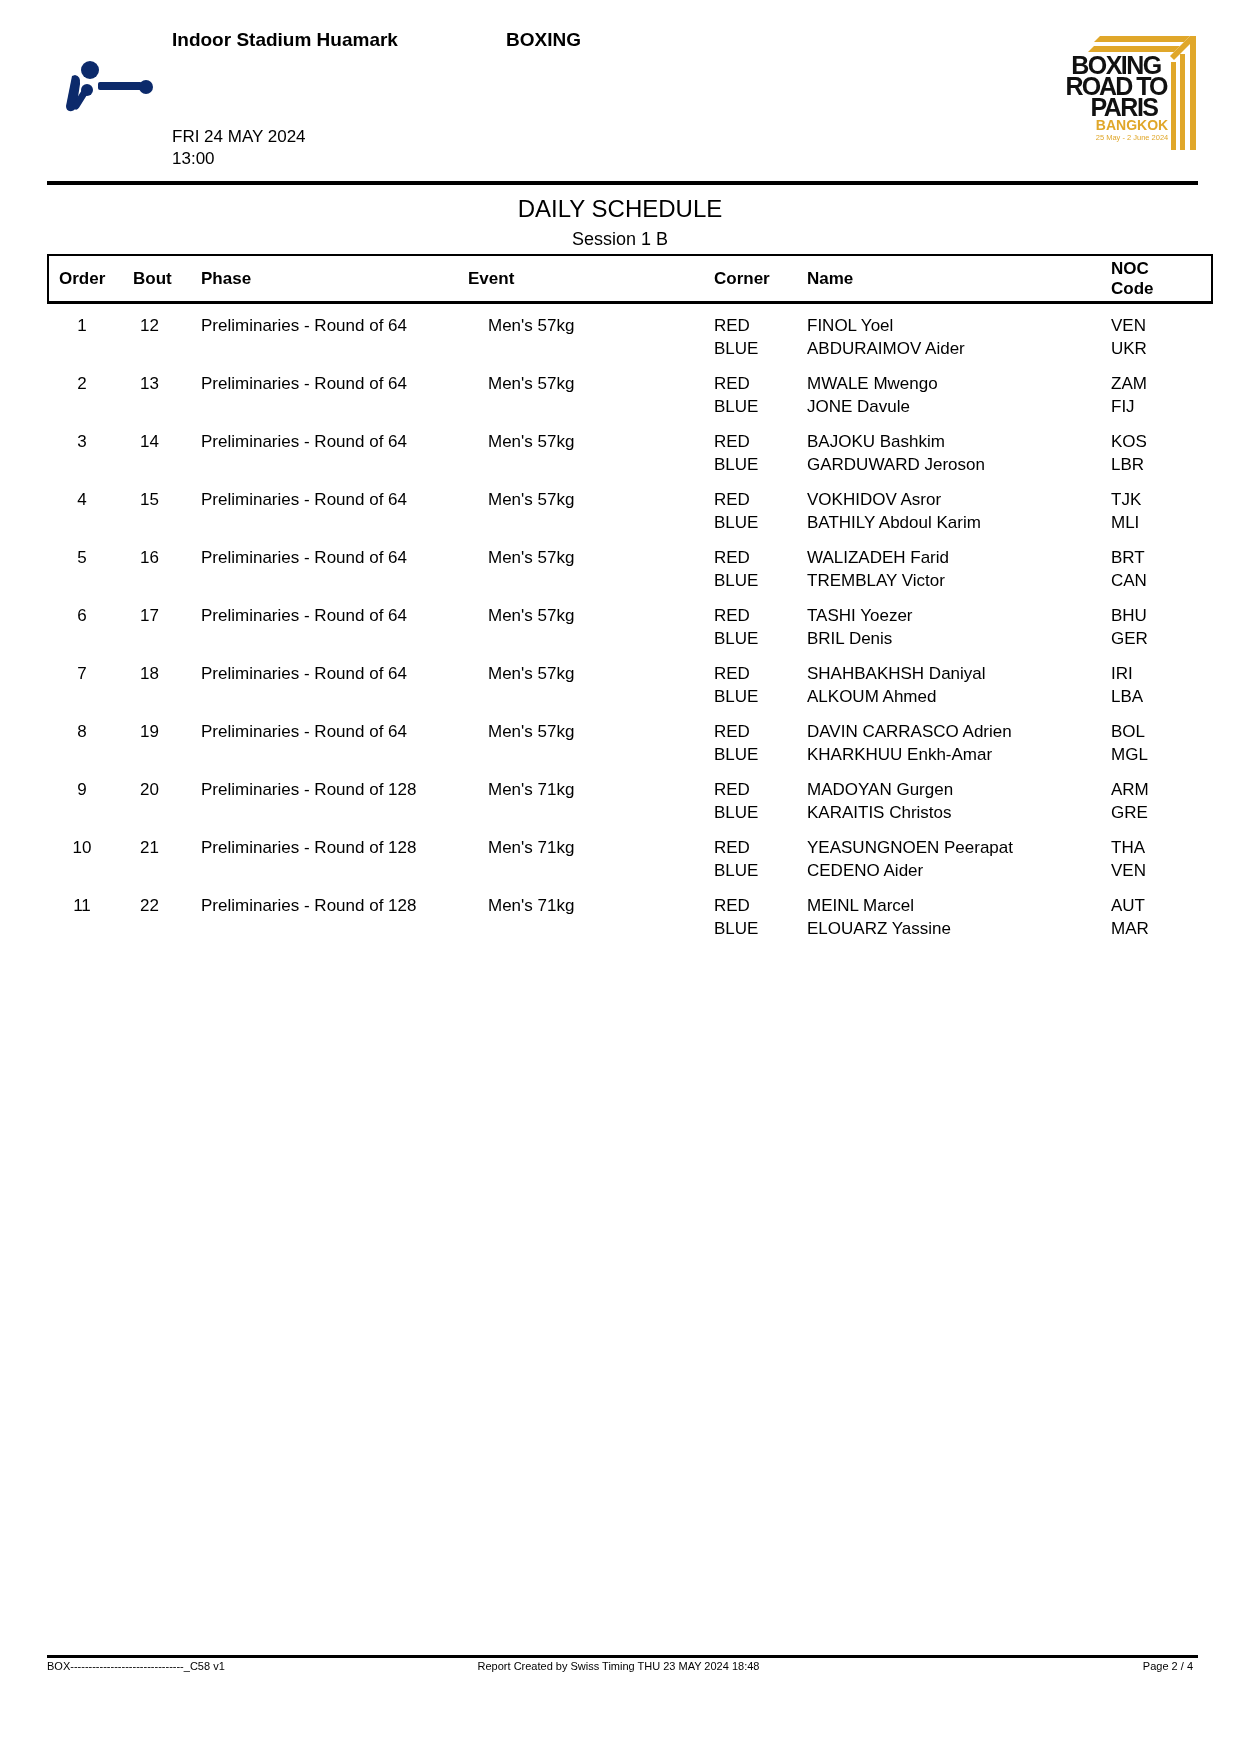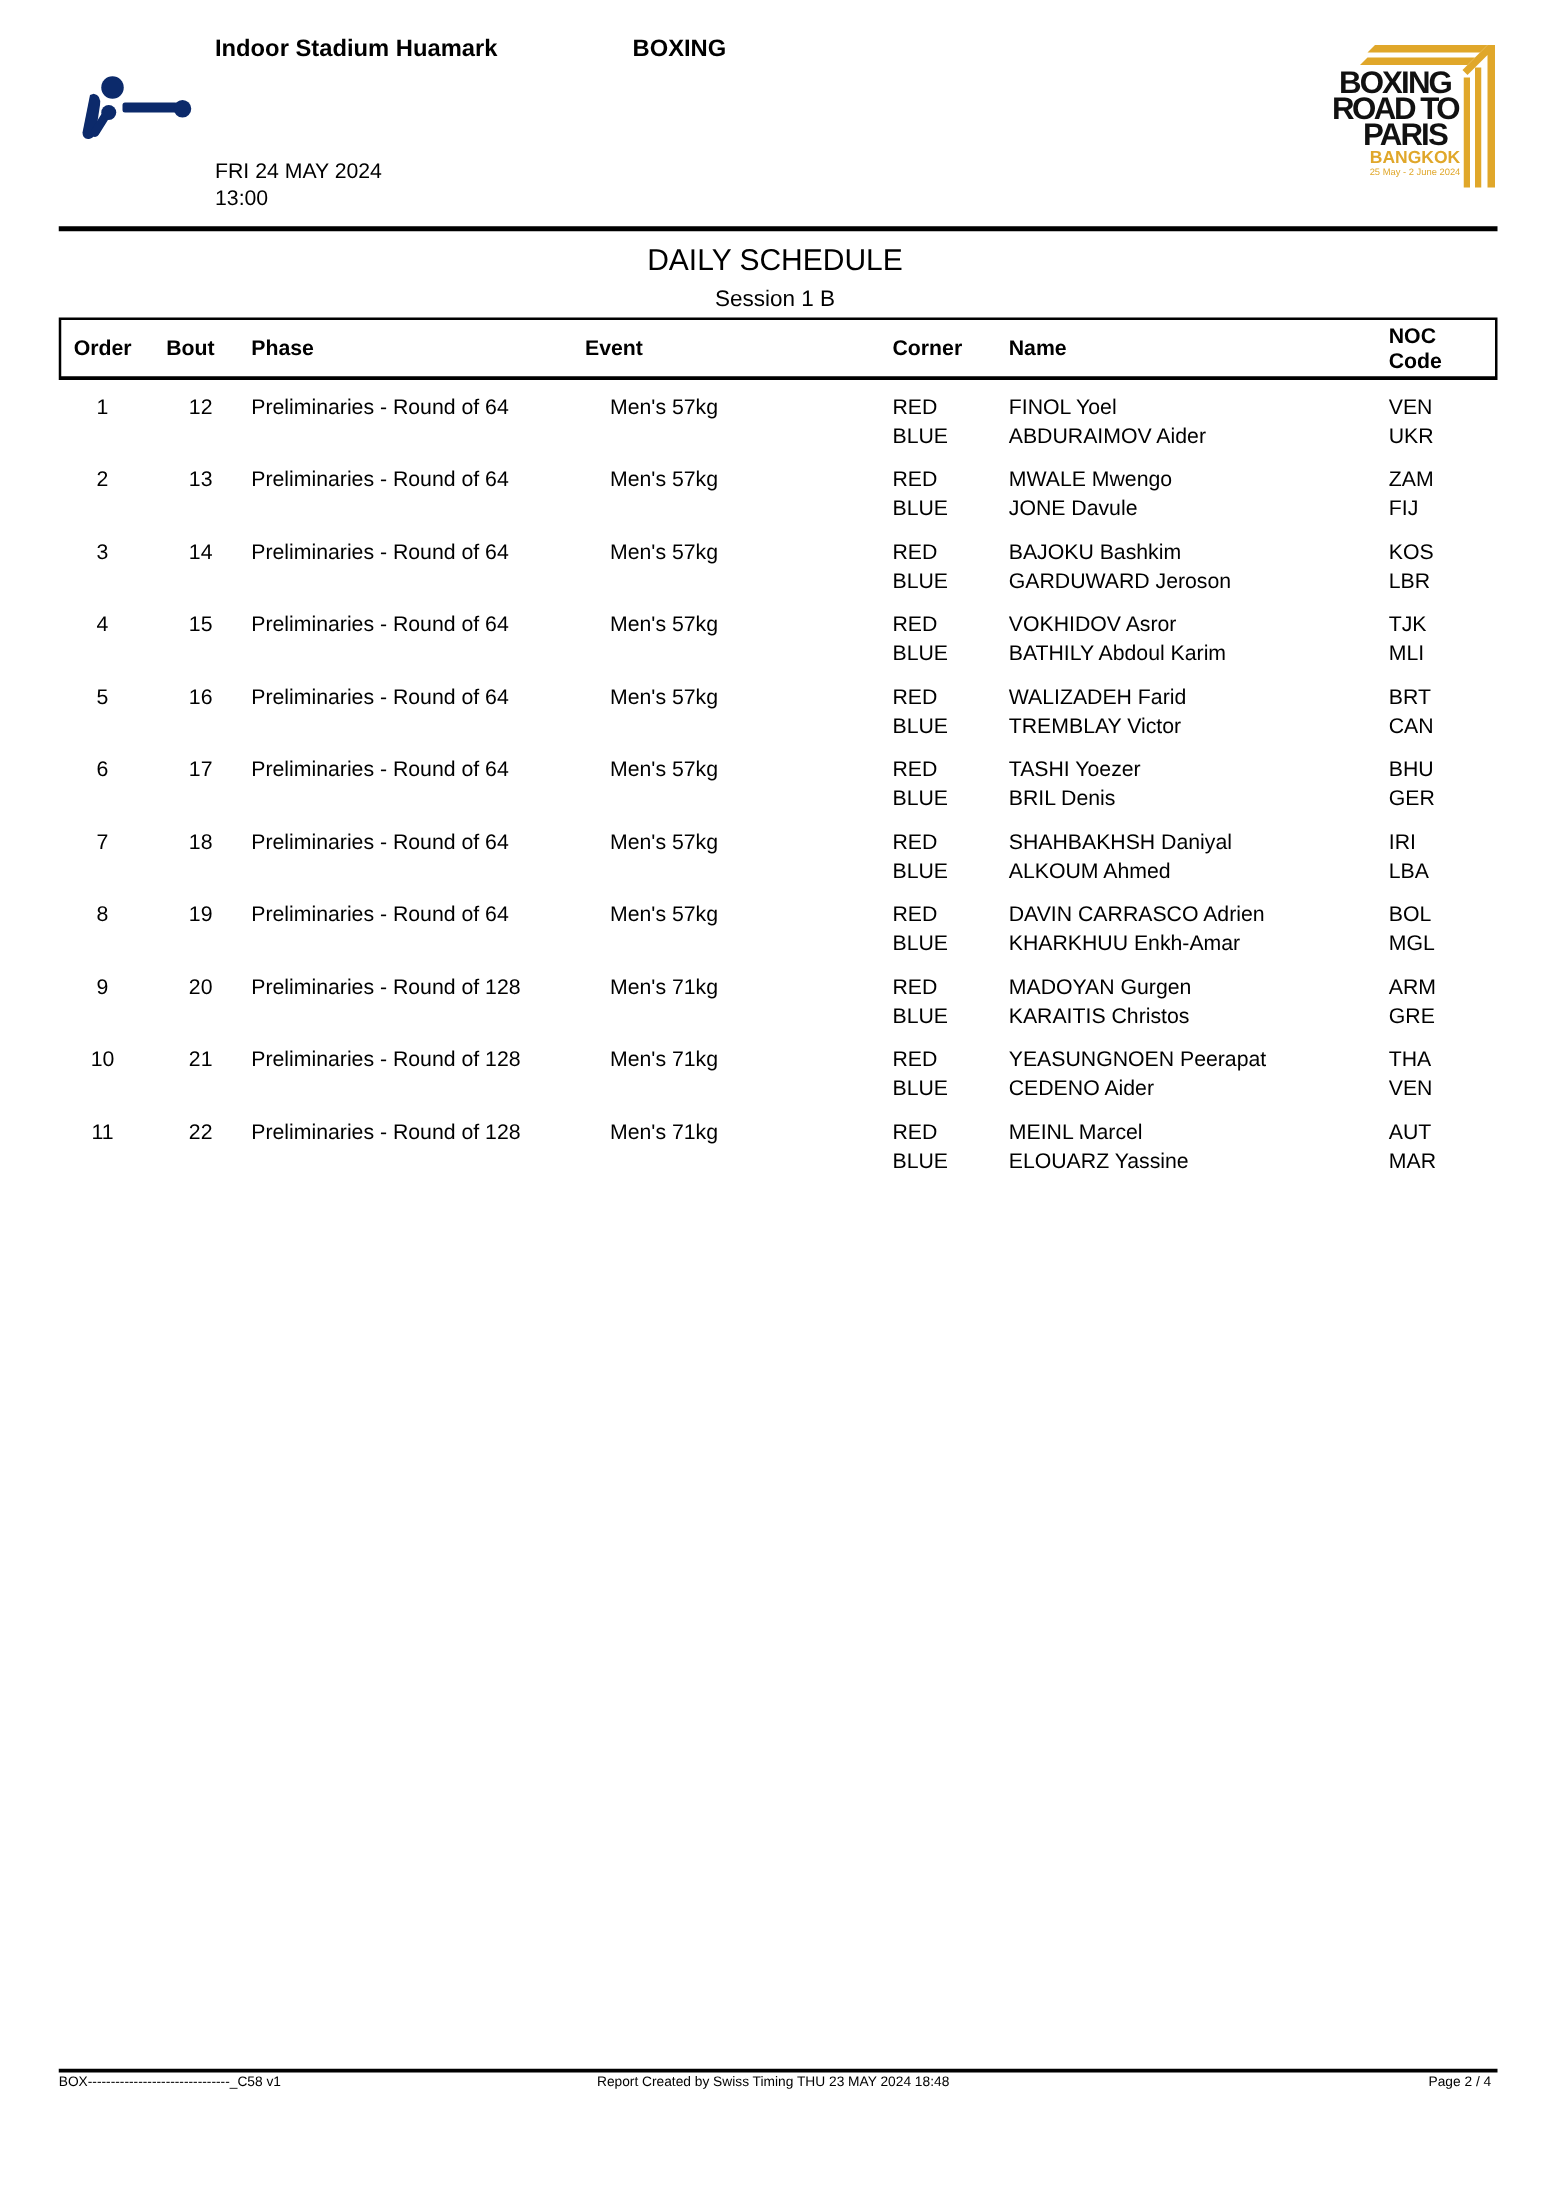--- a/index.html
+++ b/index.html
@@ -6,28 +6,28 @@
   body { width: 1240px; height: 1754px; position: relative; font-family: "Liberation Sans", sans-serif; color: #000; overflow: hidden; }
   .abs { position: absolute; }
   .pictogram { left: 62px; top: 56px; width: 96px; height: 60px; }
   .venue { left: 172px; top: 29px; font-size: 19px; font-weight: bold; }
   .sport { left: 506px; top: 29px; font-size: 19px; font-weight: bold; }
   .date { left: 172px; top: 126px; font-size: 17px; line-height: 22px; }
   .logo { left: 1050px; top: 32px; width: 150px; height: 120px; }
   .top-rule { left: 47px; top: 181px; width: 1151px; height: 4px; background: #000; }
   .doc-title { left: 0; width: 1240px; top: 195px; text-align: center; font-size: 24px; }
   .session { left: 0; width: 1240px; top: 229px; text-align: center; font-size: 18px; font-weight: normal; }
-  .thead { left: 47px; top: 254px; width: 1147px; height: 45px; border: 2px solid #000; border-bottom-width: 3px; }
+  .thead { left: 47px; top: 254px; width: 1147px; height: 45px; border: 2px solid #000; border-bottom-width: 3px; padding-left: 15px; }
   .th { position: absolute; font-size: 17px; font-weight: bold; top: 13px; }
   .th-noc { top: 3px; line-height: 20px; }
   .rows { left: 0; top: 312px; width: 1240px; }
   .row { position: relative; height: 58px; font-size: 17px; }
   .cell { position: absolute; top: 2px; line-height: 23px; }
   .c-order { left: 58px; width: 48px; text-align: center; }
-  .c-bout { left: 140px; width: 30px; text-align: right; }
+  .c-bout { left: 140px; width: 30px; text-align: left; }
   .c-phase { left: 201px; }
   .c-event { left: 468px; margin-left: 20px; }
   .c-corner { left: 714px; }
   .c-name { left: 807px; }
   .c-noc { left: 1111px; }
   .bottom-rule { left: 47px; top: 1655px; width: 1151px; height: 3px; background: #000; }
   .foot { top: 1660px; font-size: 11px; }
   .foot-left { left: 47px; }
   .foot-center { left: 0; width: 1237px; text-align: center; }
   .foot-right { right: 47px; }

